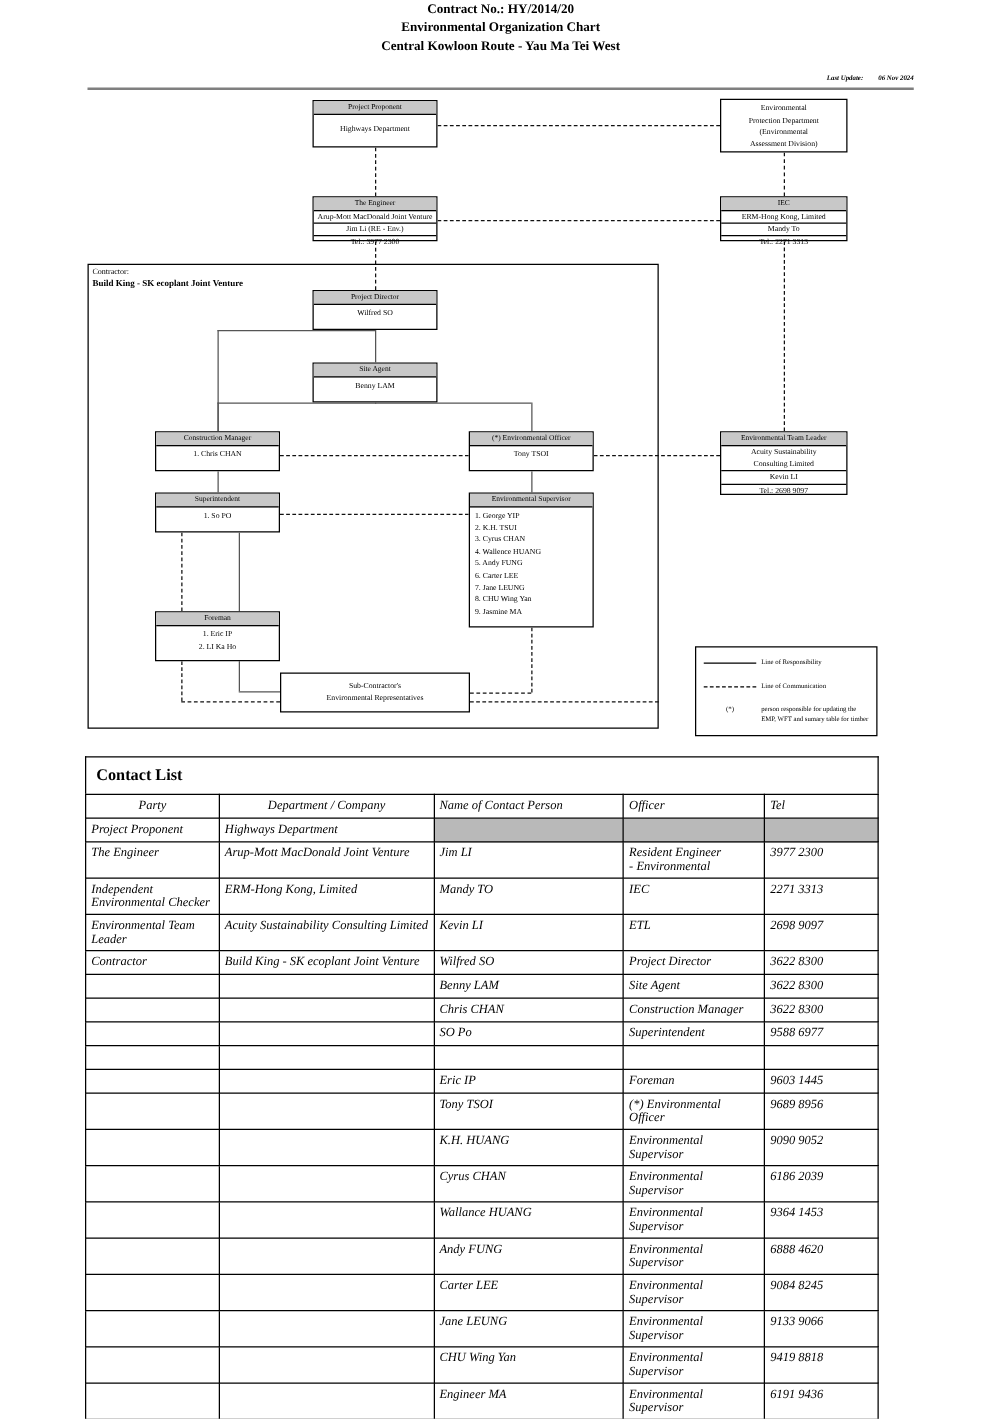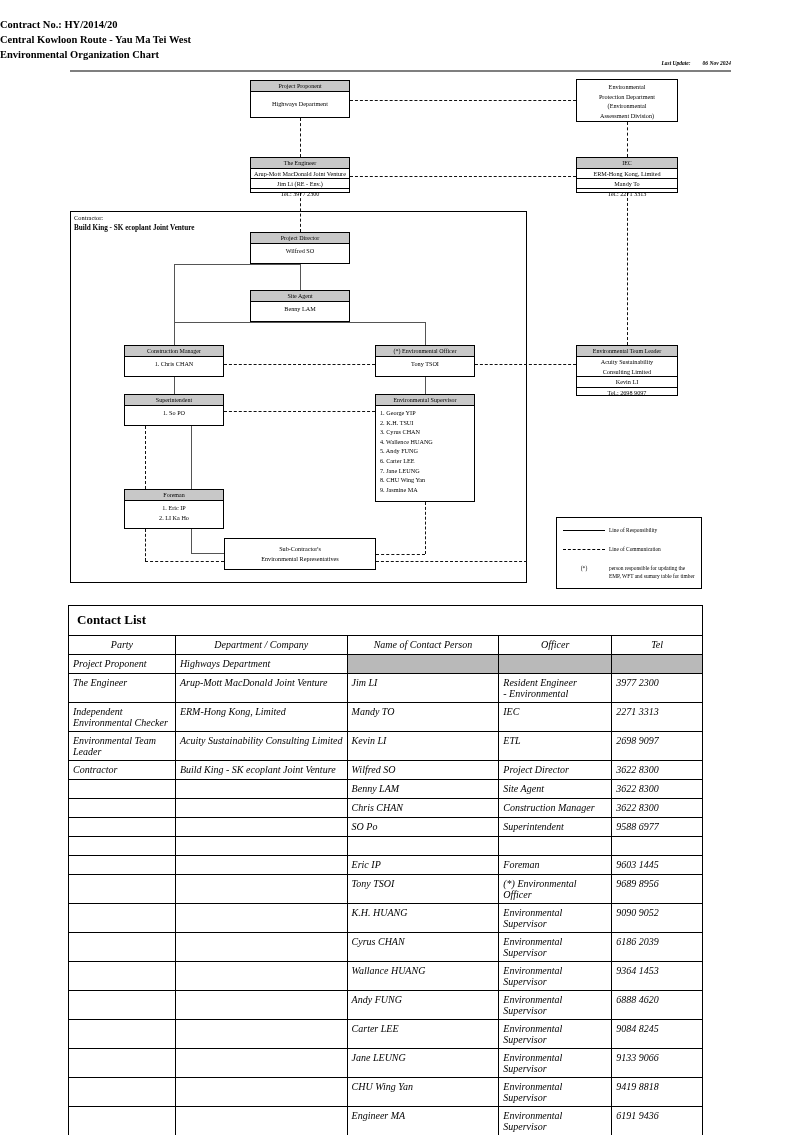--- a/index.html
+++ b/index.html
@@ -9,21 +9,21 @@
     height: 1135px;
     background: #ffffff;
     font-family: "Liberation Serif", serif;
     color: #000;
     position: relative;
     overflow: hidden;
   }
 
   
   .doc-header {
-    padding-top: 17px;
+    text-align: center;
     font-weight: bold;
     font-size: 10.5px;
     line-height: 15px;
   }
   .hdr-rule {
     position: absolute;
     left: 70px; right: 70px;
     top: 70px;
     border-top: 2px solid #7f7f7f;
   }
@@ -139,36 +139,36 @@
   }
   table.contact th, table.contact td {
     border: 1px solid #000;
     padding: 3px 4px;
     vertical-align: top;
     line-height: 11px;
     height: 19px;
   }
   table.contact th { font-weight: normal; }
   th.c-party, th.c-dept { text-align: center; }
-  th.c-name, th.c-pos, th.c-tel { text-align: center; margin-left: 16px; }
+  th.c-name, th.c-pos, th.c-tel { text-align: left; margin-left: 16px; }
   .col-party { width: 107px; }
   .col-dept  { width: 172px; }
   .col-name  { width: 152px; }
   .col-pos   { width: 113px; }
   .col-tel   { width: 91px; }
   td.shaded { background: #b9b9b9; }
   td.tallcell { height: 30px; }
 </style>
 </head>
 <body>
 
 <div class="doc-header">
   <div>Contract No.: HY/2014/20</div>
+  <div>Environmental Organization Chart</div>
   <div>Central Kowloon Route - Yau Ma Tei West</div>
-  <div>Environmental Organization Chart</div>
 </div>
 <div class="last-update">
   <span>Last Update:</span>
   <span>06 Nov 2024</span>
 </div>
 <div class="hdr-rule"></div>
 
 <div class="chart">
 
   <div class="contractor-box"></div>

